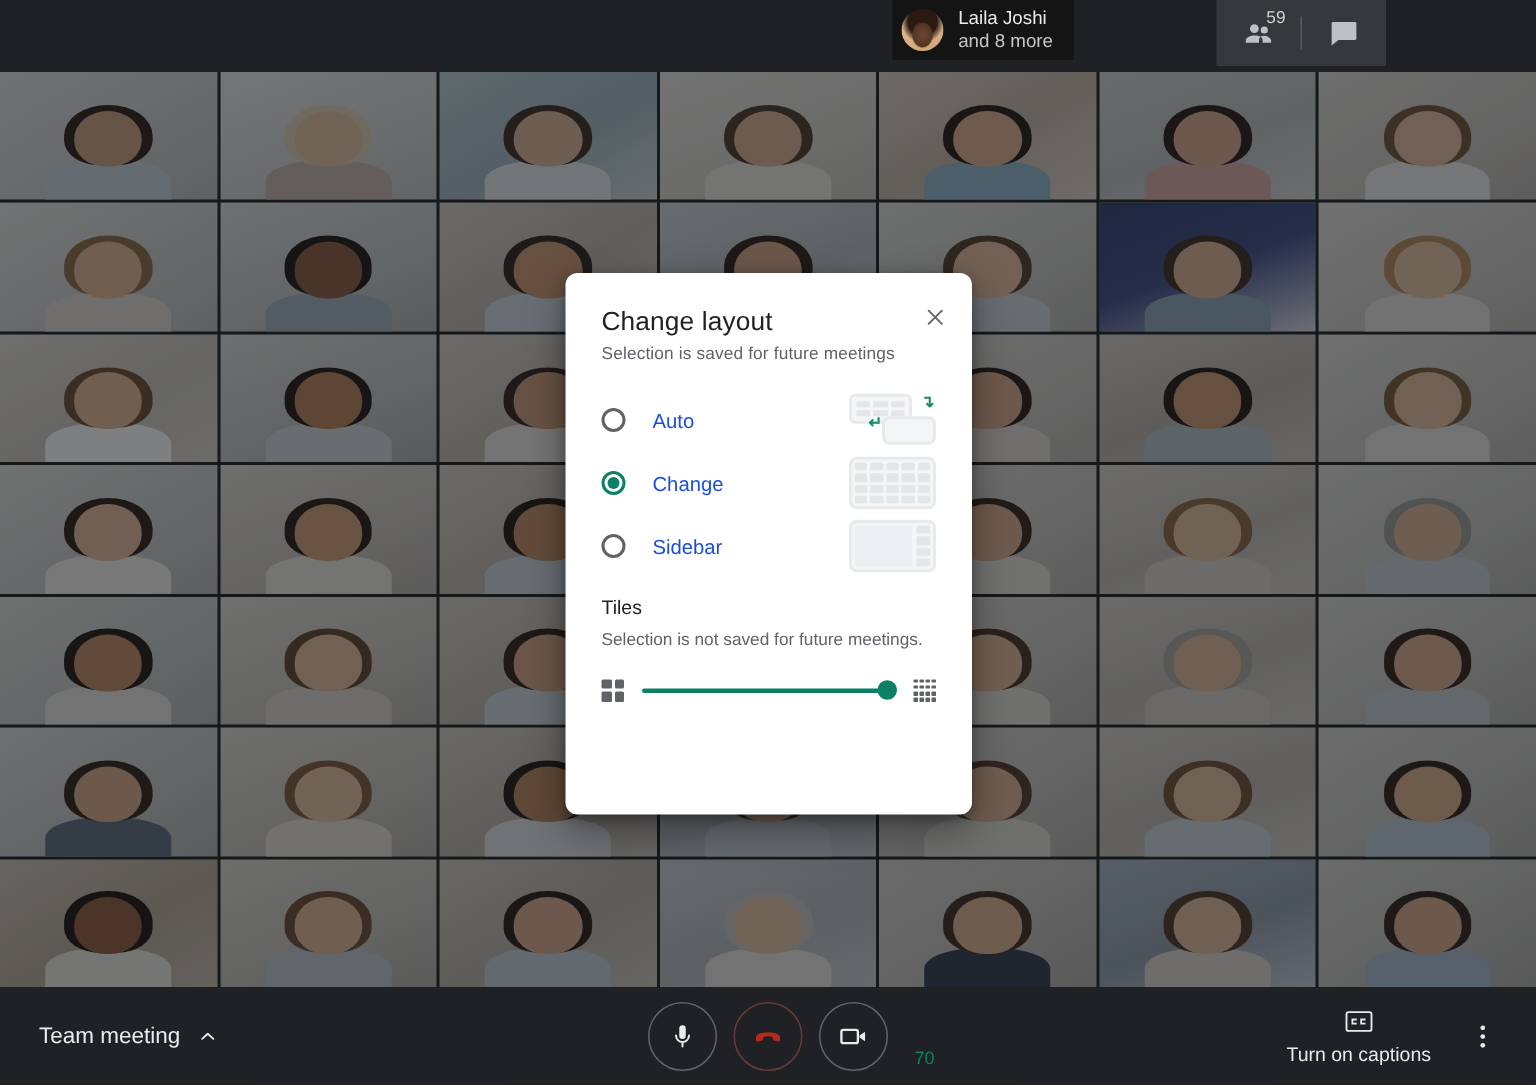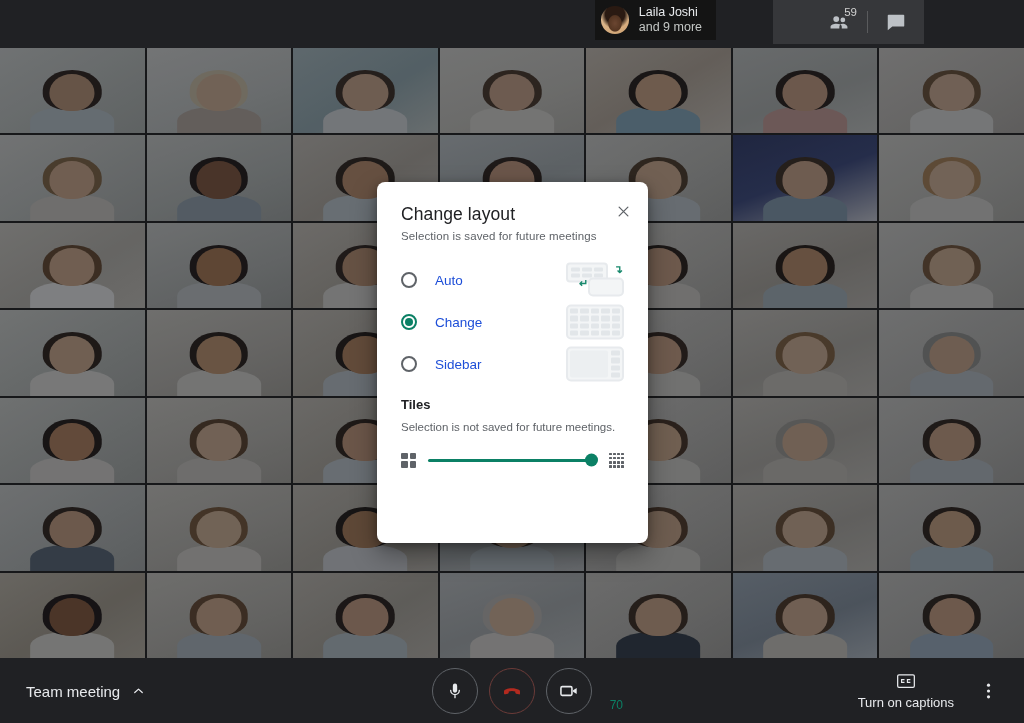--- a/index.html
+++ b/index.html
@@ -53,21 +53,20 @@
     flex: 0 0 auto;
   }
   .pill-names { line-height: 1.18; }
   .pill-names .n1 { color: #e8eaed; font-size: 12.5px; }
   .pill-names .n2 { color: #c4c7c5; font-size: 12.5px; }
 
   .topactions {
     position: absolute; right: 100px; top: 0; height: 44px;
     display: flex; align-items: center; background: rgba(255,255,255,0.10);
     z-index: 41;
-    padding-left: 38px;
   }
   .topbtn {
     position: relative; width: 56px; height: 44px;
     display: flex; align-items: center; justify-content: center;
   }
   .topbtn .badge {
     position: absolute; top: 6px; right: 10px;
     color: #d2d2d2; font-size: 11.5px;
   }
   .topsep { width: 1px; height: 22px; background: rgba(255,255,255,0.18); }
@@ -186,21 +185,21 @@
     border: 2px solid #e7eaed; border-radius: 4px; background: #f3f5f6;
   }
   .pv-auto-small .g { position: absolute; inset: 3px; display: grid; grid-template-columns: repeat(3,1fr); grid-template-rows: repeat(2,1fr); gap: 2px; }
   .pv-auto-small .g i { background: #e2e6e9; border-radius: 1px; display: block; }
   .pv-auto-big {
     position: absolute; right: 0; bottom: 1px; width: 36px; height: 19px;
     border: 2px solid #e7eaed; border-radius: 5px; background: #f3f5f6;
   }
   .pv-arrow { position: absolute; color: #1a8a6e; font-size: 11px; line-height: 1; font-weight: 700; }
 
-  .tiles-head { margin-top: 12px; color: #202124; font-size: 13px; font-weight: 700; }
+  .tiles-head { margin-top: 12px; color: #202124; font-size: 13px; font-weight: 400; }
   .tiles-desc { margin-top: 7px; color: #5f6368; font-size: 11.5px; line-height: 1.45; }
 
   .slider-row { margin-top: 17px; display: flex; align-items: center; gap: 12px; }
   .ico-grid-sm { display: grid; grid-template-columns: repeat(2,1fr); grid-template-rows: repeat(2,1fr); gap: 2px; width: 15px; height: 15px; flex:0 0 auto; }
   .ico-grid-sm i { background: #5f6368; border-radius: 1px; display:block; }
   .ico-grid-lg { display: grid; grid-template-columns: repeat(4,1fr); grid-template-rows: repeat(4,1fr); gap: 1.5px; width: 15px; height: 15px; flex:0 0 auto; }
   .ico-grid-lg i { background: #5f6368; border-radius: .5px; display:block; }
   .slider-track {
     position: relative; flex: 1 1 auto; height: 3px; background: #0b8065; border-radius: 2px;
   }
@@ -642,21 +641,21 @@
       <svg width="22" height="22" viewBox="0 0 24 24">
         <path fill="#bdc1c6" d="M4 4h16a1 1 0 0 1 1 1v11a1 1 0 0 1-1 1H8l-5 4V5a1 1 0 0 1 1-1zm2.5 4h11v1.6h-11V8zm0 3.4h8v1.6h-8v-1.6z"></path>
       </svg>
     </div>
   </div>
 
   <div class="pill-participant">
     <div class="pill-avatar"></div>
     <div class="pill-names">
       <div class="n1">Laila Joshi</div>
-      <div class="n2">and 9 more</div>
+      <div class="n2">and 8 more</div>
     </div>
   </div>
 
   <div class="bottombar">
     <div class="meeting-name">
       <span>Team meeting</span>
       <svg width="15" height="15" viewBox="0 0 24 24">
         <path fill="none" stroke="#e8eaed" stroke-width="2" stroke-linecap="round" stroke-linejoin="round" d="M6 14.5l6-5.5 6 5.5"></path>
       </svg>
     </div>

